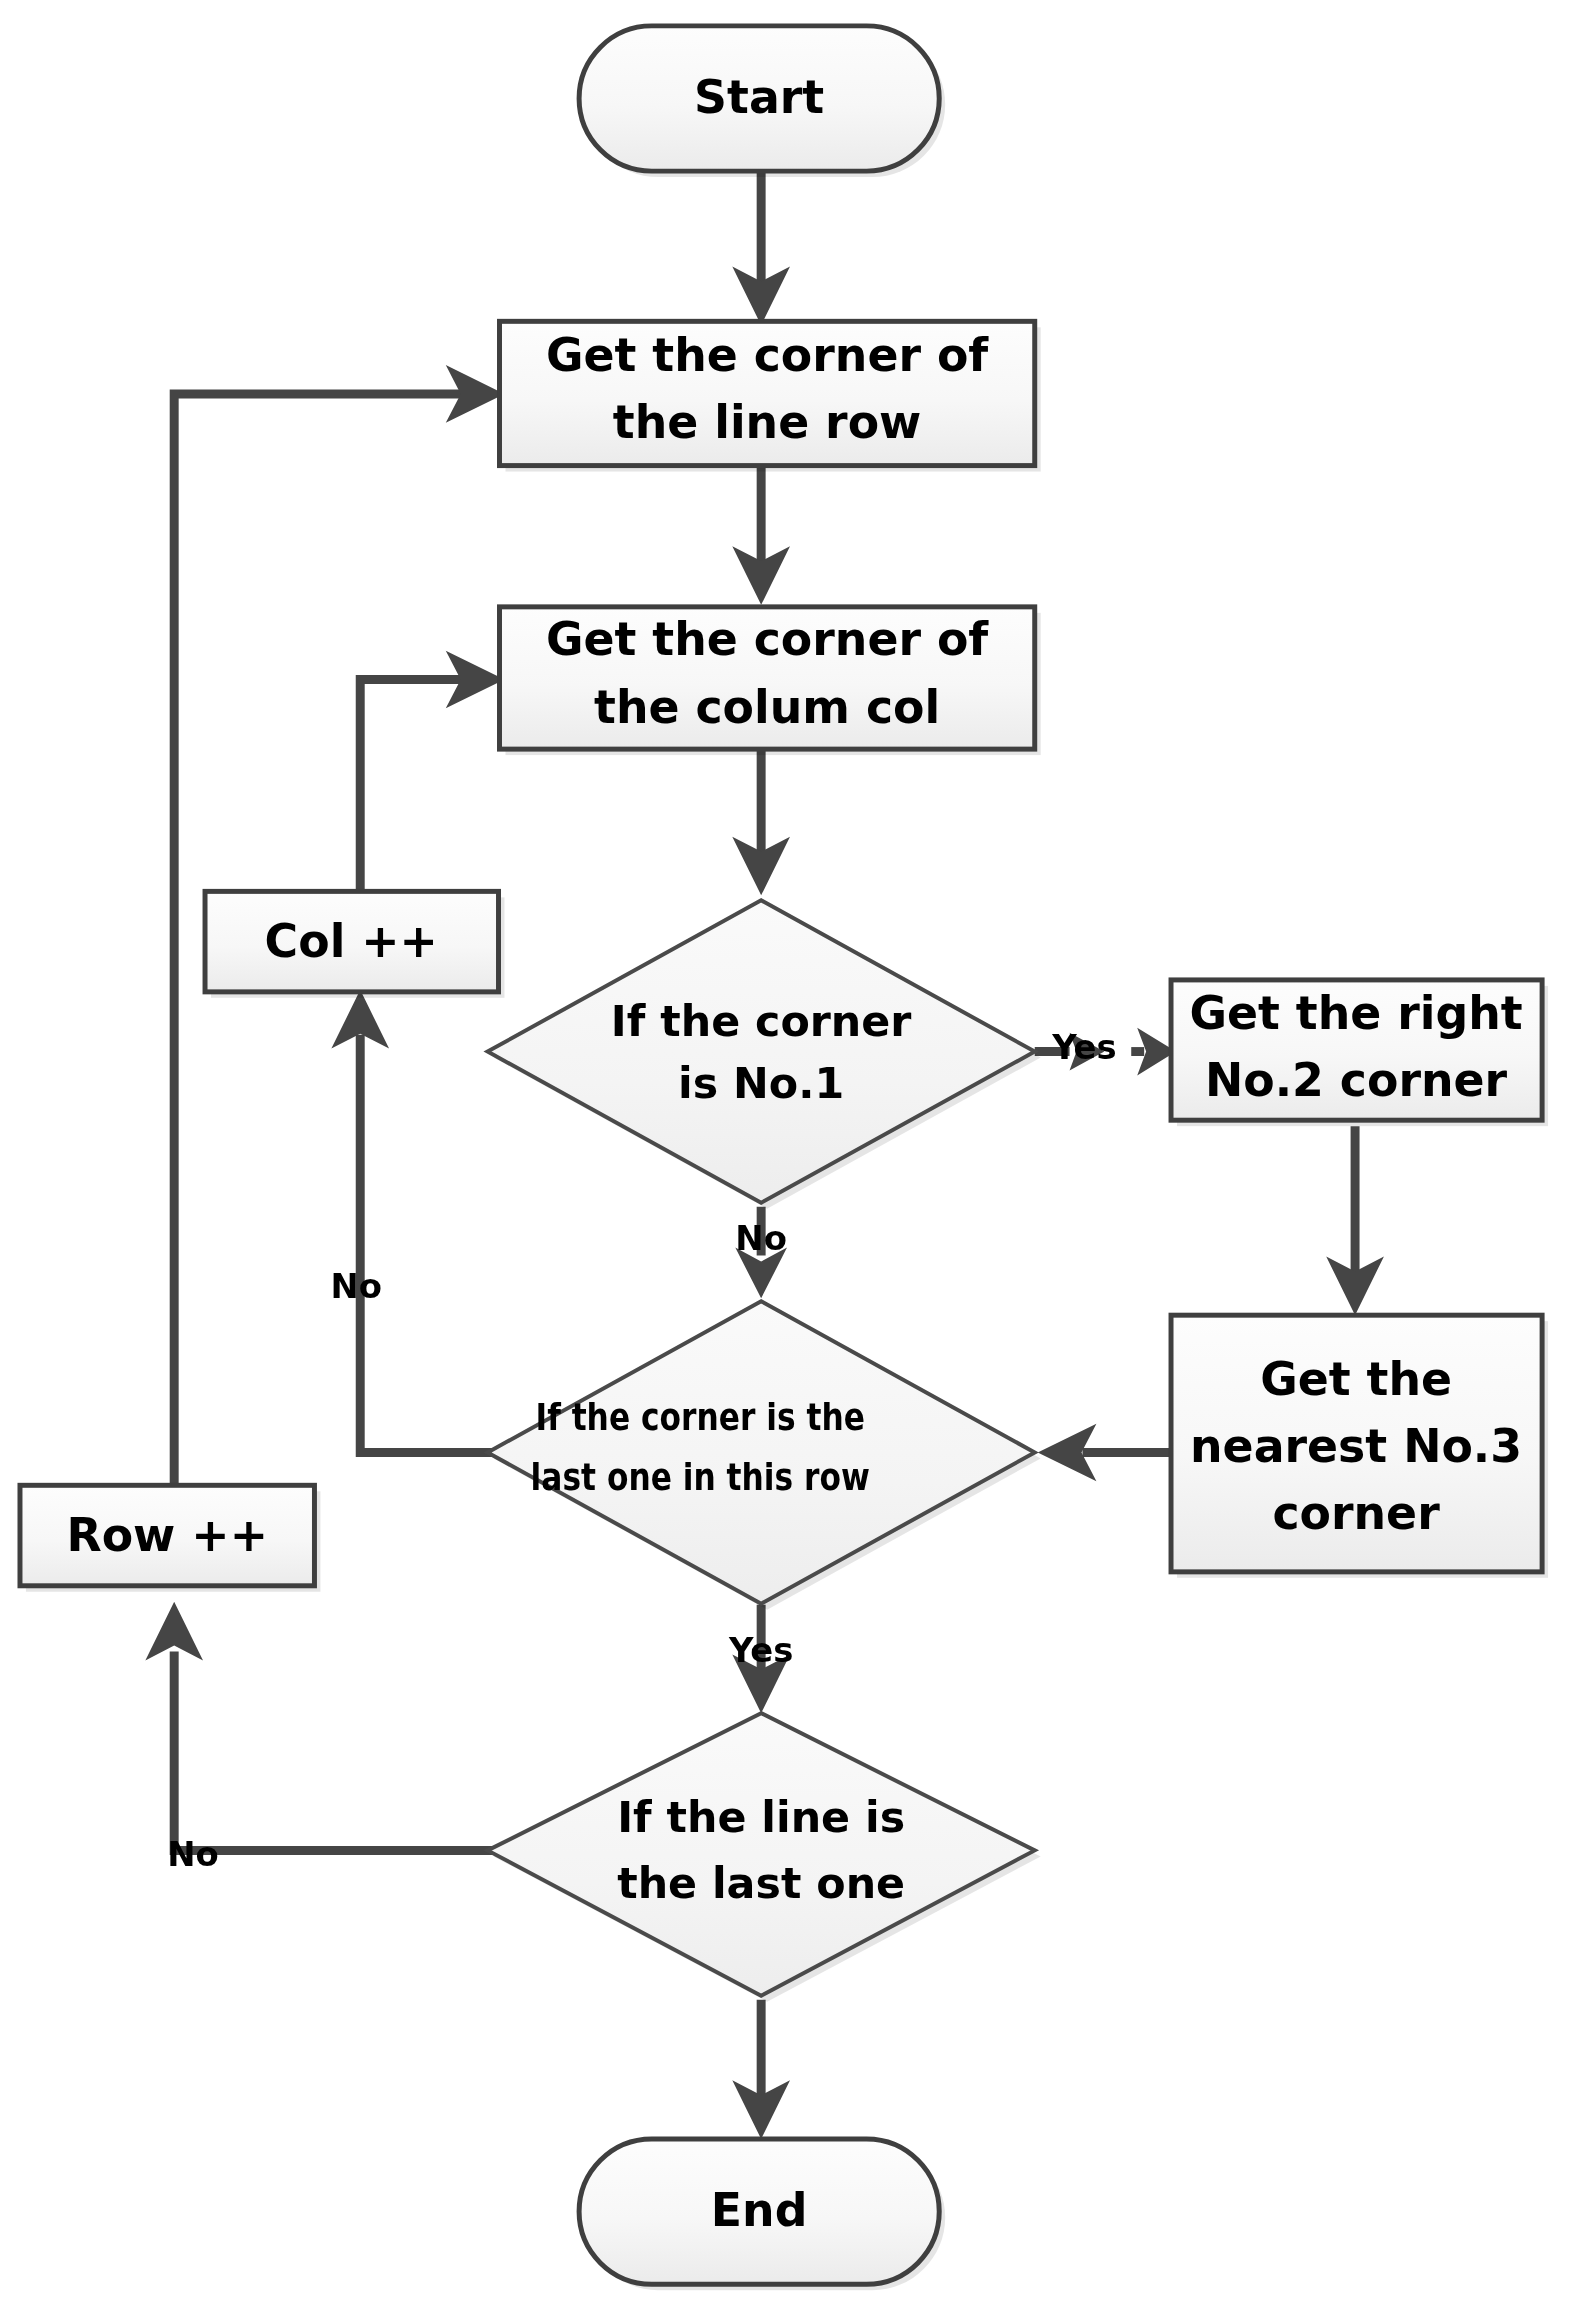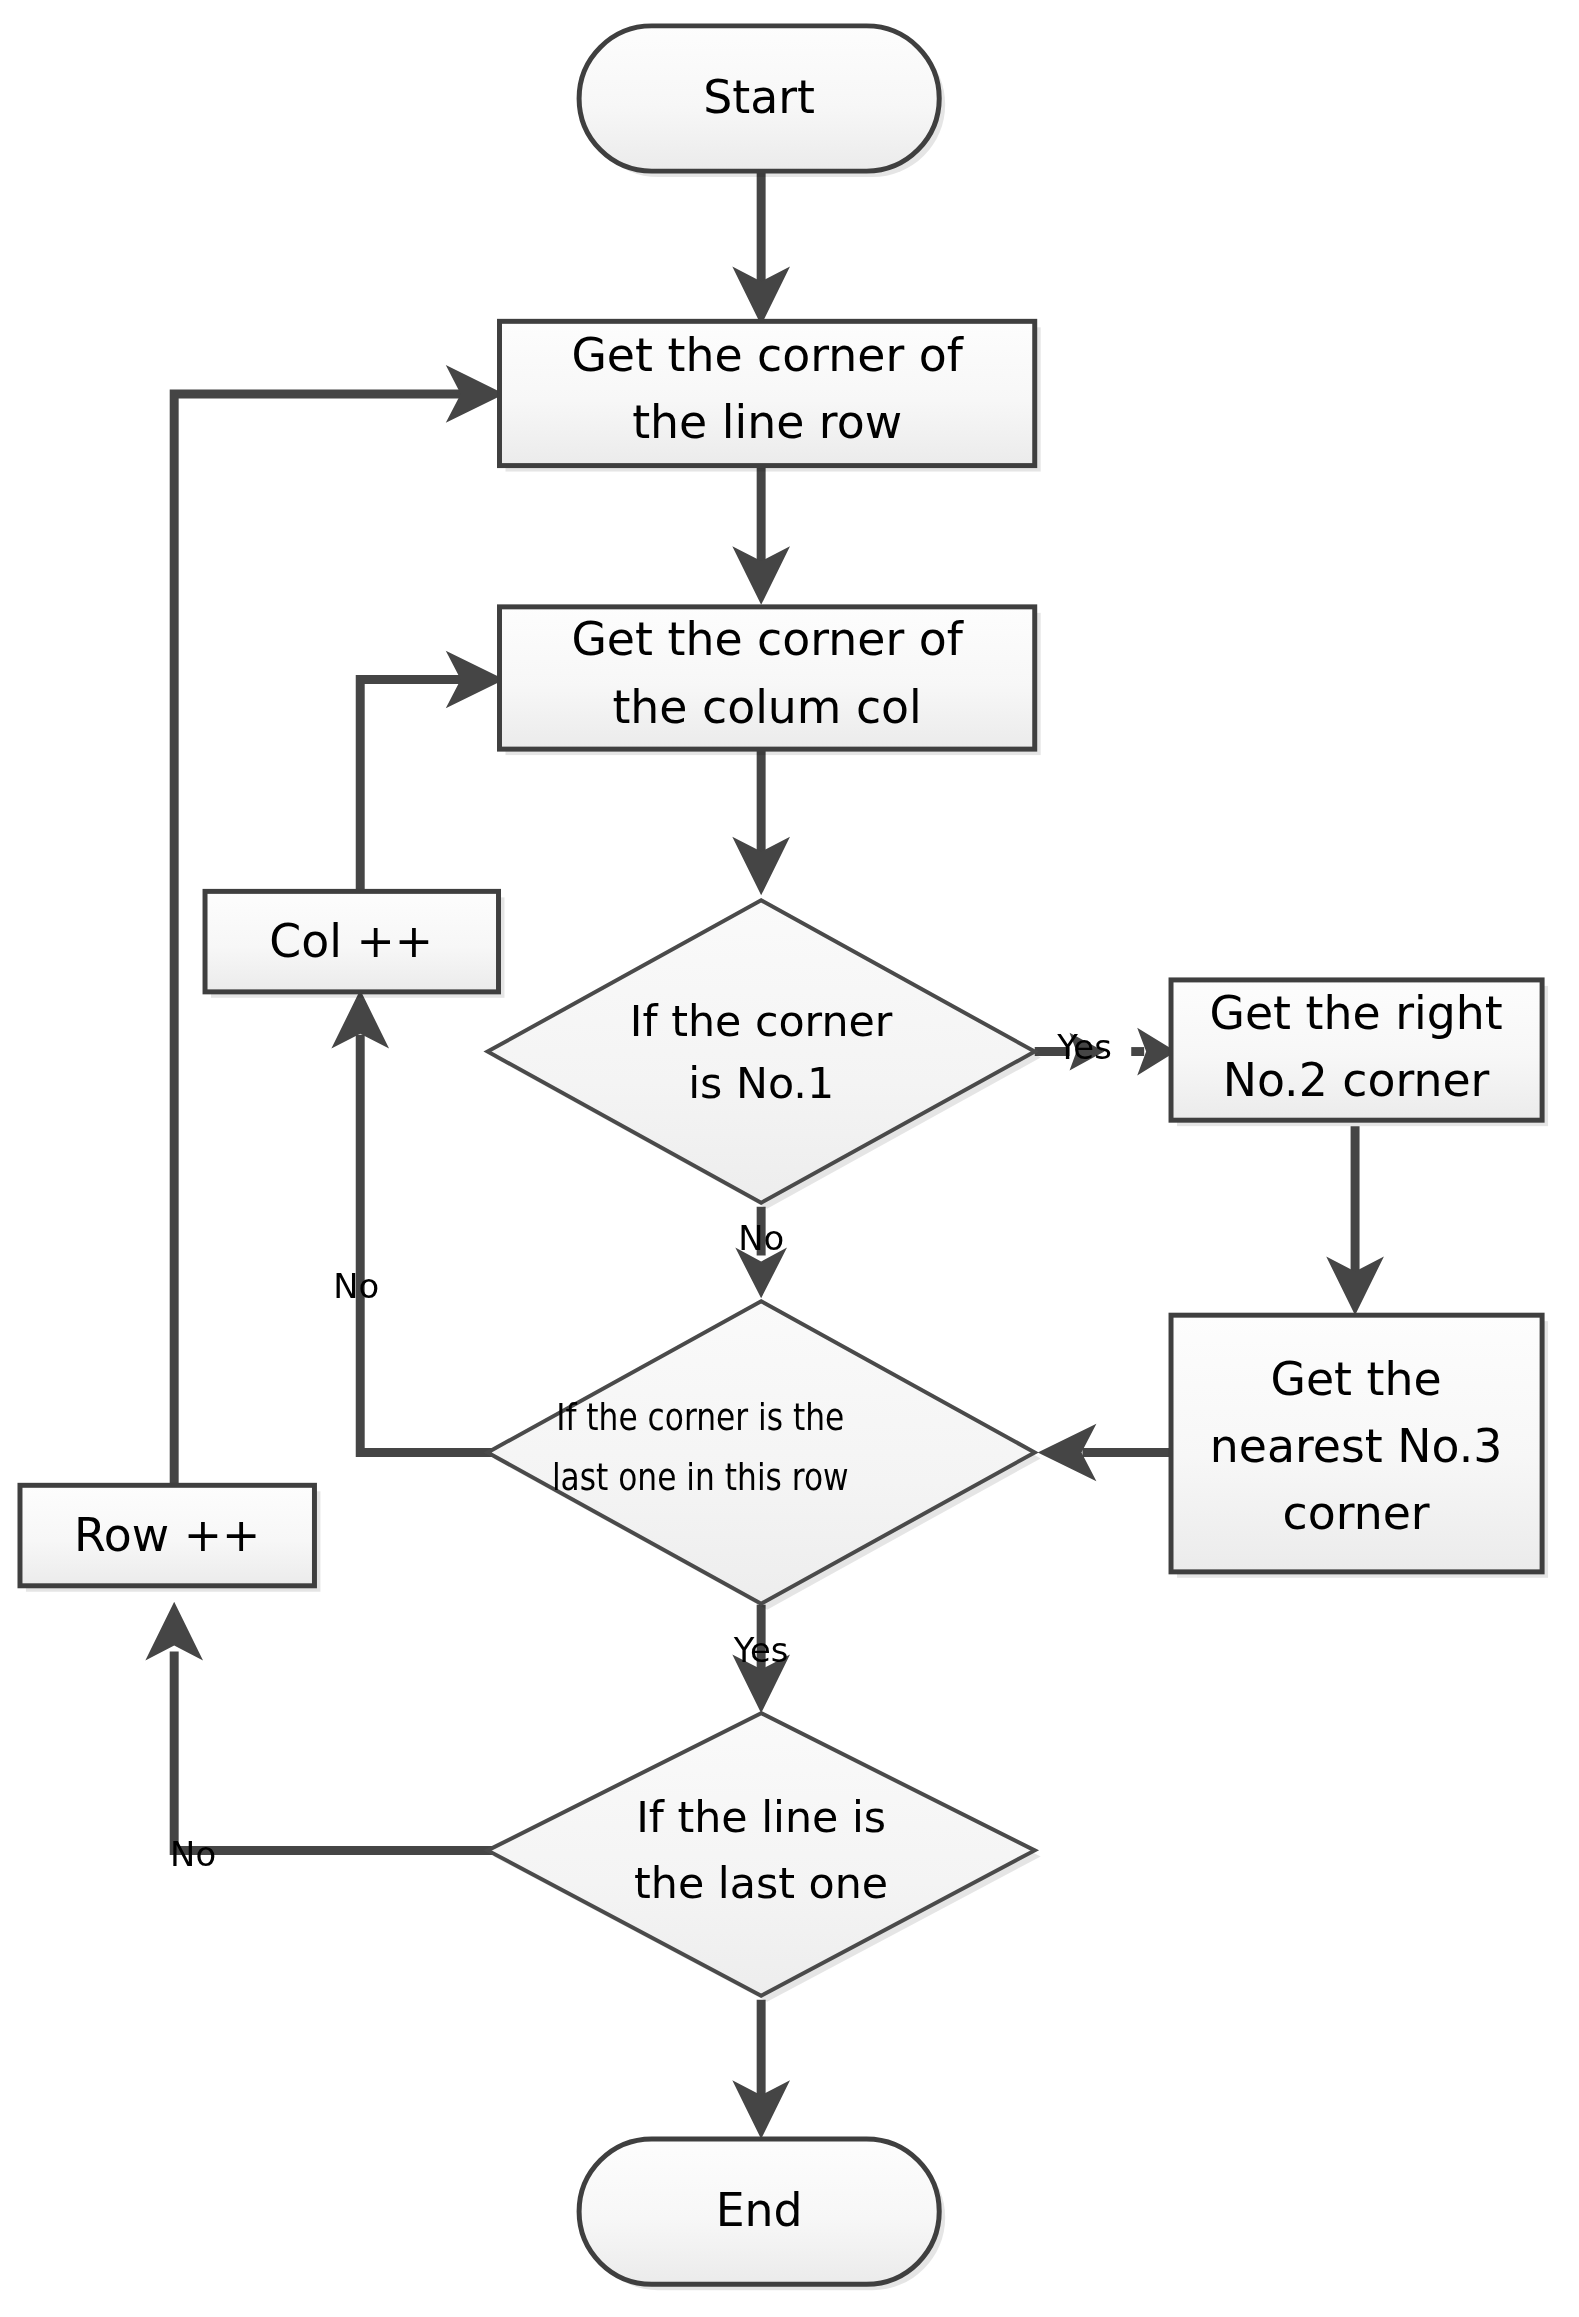--- a/index.html
+++ b/index.html
@@ -11,20 +11,21 @@
     width: 1579px;
     height: 2317px;
     overflow: hidden;
     font-family: "DejaVu Sans", sans-serif;
   }
   #flowchart-root {
     position: relative;
     width: 1579px;
     height: 2317px;
     background: #ffffff;
+    font-weight: bold;
   }
   svg.chart-svg {
     display: block;
     width: 1579px;
     height: 2317px;
   }
   .node-text {
     font-family: "DejaVu Sans", sans-serif;
     fill: #000000;
     text-anchor: middle;

